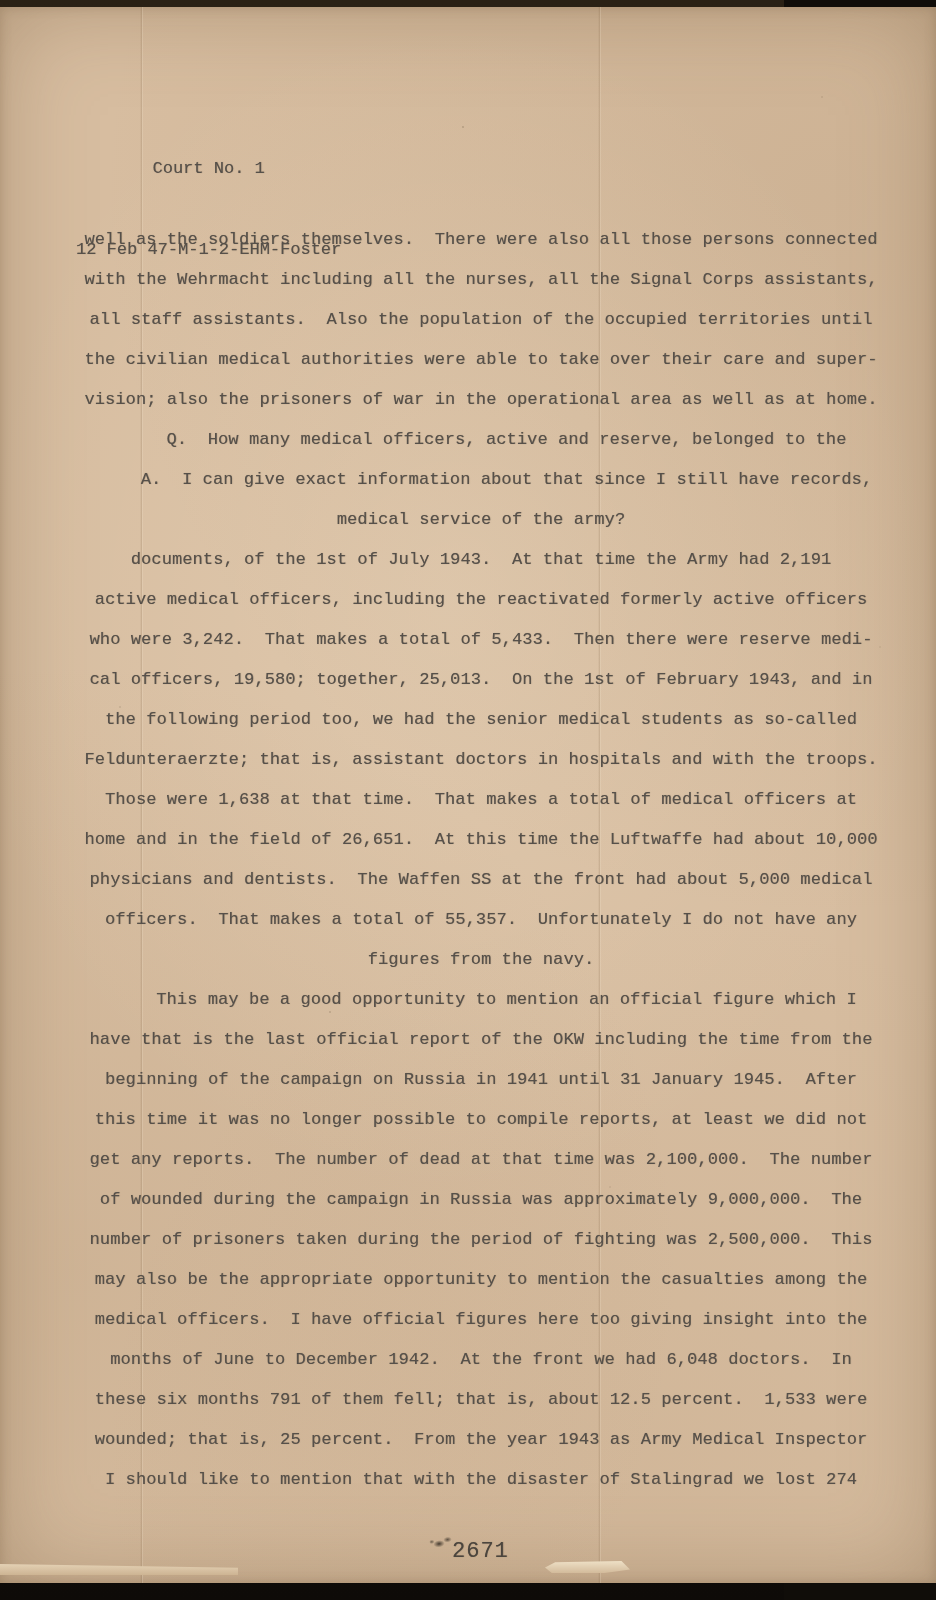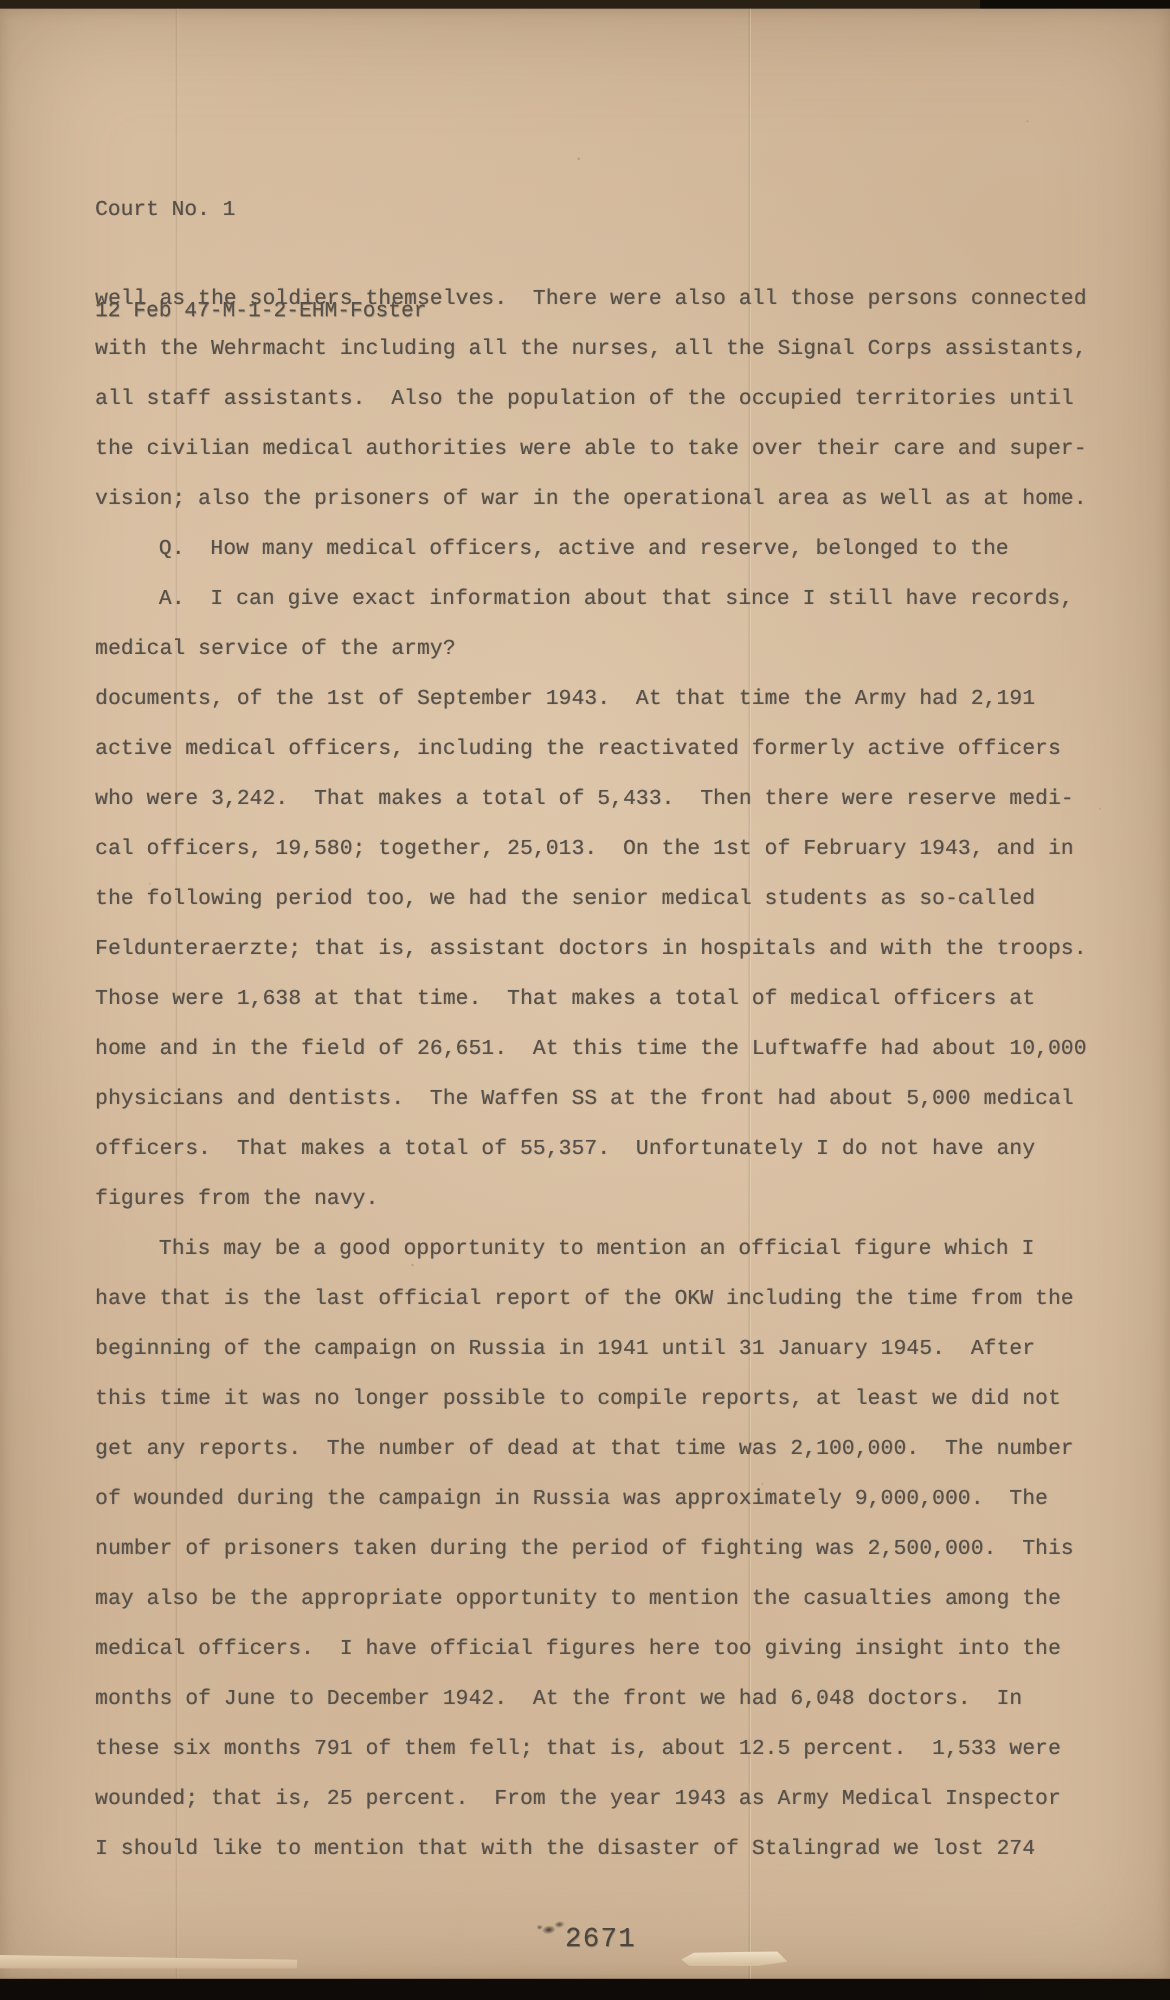--- a/index.html
+++ b/index.html
@@ -6,20 +6,21 @@
   body {
     width: 936px; height: 1600px;
     background: #100d09;
     overflow: hidden;
     font-family: "Liberation Mono", "DejaVu Sans Mono", monospace;
   }
   .scan {
     position: relative;
     width: 784px; height: 1600px;
     background: linear-gradient(180deg, #2a2115 0%, #0e0b08 100%);
+    text-align: center;
   }
   .paper {
     position: absolute;
     left: 0; top: 7px;
     width: 936px; height: 1576px;
     background:
       radial-gradient(ellipse 70% 50% at 48% 38%, rgba(255,243,222,0.20), rgba(255,243,222,0) 75%),
       radial-gradient(circle at 88% 12%, rgba(150,118,82,0.14), rgba(150,118,82,0) 45%),
       radial-gradient(circle at 8% 80%, rgba(150,118,82,0.12), rgba(150,118,82,0) 40%),
       radial-gradient(circle at 70% 92%, rgba(160,128,92,0.10), rgba(160,128,92,0) 35%),
@@ -111,21 +112,21 @@
 
     <div class="typed body-block">
         <div class="line">well as the soldiers themselves.  There were also all those persons connected</div>
         <div class="line">with the Wehrmacht including all the nurses, all the Signal Corps assistants,</div>
         <div class="line">all staff assistants.  Also the population of the occupied territories until</div>
         <div class="line">the civilian medical authorities were able to take over their care and super-</div>
         <div class="line">vision; also the prisoners of war in the operational area as well as at home.</div>
         <div class="line indent">Q.  How many medical officers, active and reserve, belonged to the</div>
         <div class="line indent">A.  I can give exact information about that since I still have records,</div>
         <div class="line">medical service of the army?</div>
-        <div class="line">documents, of the 1st of September 1943.  At that time the Army had 2,191</div>
+        <div class="line">documents, of the 1st of July 1943.  At that time the Army had 2,191</div>
         <div class="line">active medical officers, including the reactivated formerly active officers</div>
         <div class="line">who were 3,242.  That makes a total of 5,433.  Then there were reserve medi-</div>
         <div class="line">cal officers, 19,580; together, 25,013.  On the 1st of February 1943, and in</div>
         <div class="line">the following period too, we had the senior medical students as so-called</div>
         <div class="line">Feldunteraerzte; that is, assistant doctors in hospitals and with the troops.</div>
         <div class="line">Those were 1,638 at that time.  That makes a total of medical officers at</div>
         <div class="line">home and in the field of 26,651.  At this time the Luftwaffe had about 10,000</div>
         <div class="line">physicians and dentists.  The Waffen SS at the front had about 5,000 medical</div>
         <div class="line">officers.  That makes a total of 55,357.  Unfortunately I do not have any</div>
         <div class="line">figures from the navy.</div>

